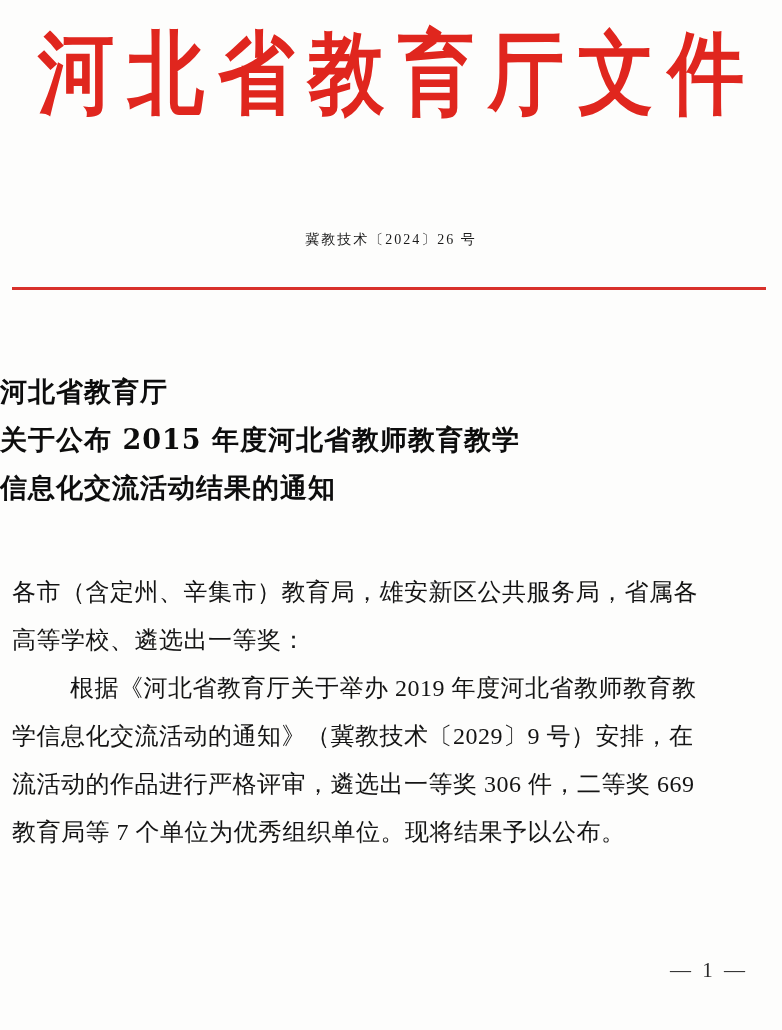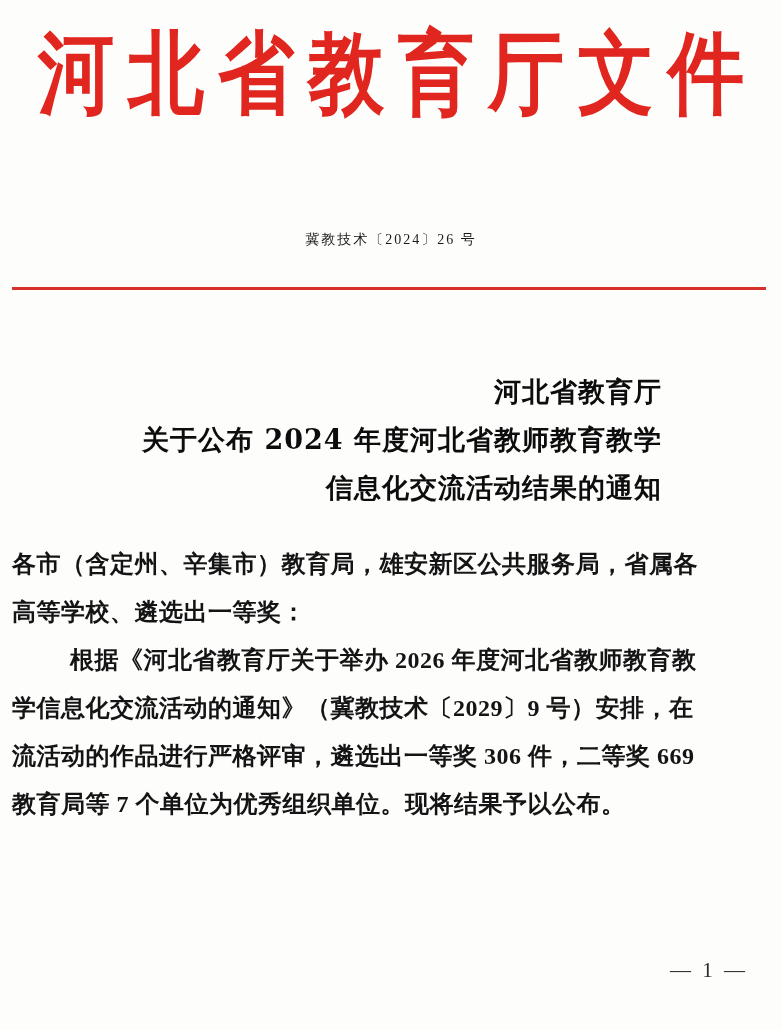--- a/index.html
+++ b/index.html
@@ -66,39 +66,38 @@
     height: 3px;
     background: #d8312b;
   }
 
   
   .title-block {
     position: absolute;
     top: 368px;
     left: 0;
     width: 662px;
-    text-align: right;
+    text-align: left;
   }
   .title-line {
     font-family: "DejaVu Serif", "Liberation Serif", serif;
     font-weight: 700;
     font-size: 27px;
     color: #0d0d0d;
     line-height: 48px;
     letter-spacing: 1px;
     white-space: nowrap;
   }
 
   
   .body-block {
     position: absolute;
-    top: 540px;
+    top: 568px;
     left: 12px;
     width: 758px;
-    font-weight: bold;
   }
   .body-line {
     font-size: 24px;
     line-height: 48px;
     color: #141414;
     letter-spacing: 0.5px;
     white-space: nowrap;
   }
   .body-line.indent {
     text-indent: 58px;
@@ -125,29 +124,29 @@
   <div class="masthead">
     <div class="masthead-title">河北省教育厅文件</div>
   </div>
 
   <div class="doc-number">冀教技术〔2024〕26 号</div>
 
   <div class="red-rule"></div>
 
   <div class="title-block">
     <div class="title-line">河北省教育厅</div>
-    <div class="title-line">关于公布 2024 年度河北省教师教育教学</div>
+    <div class="title-line">关于公布 2015 年度河北省教师教育教学</div>
     <div class="title-line">信息化交流活动结果的通知</div>
   </div>
 
   <div class="body-block">
     <div class="body-line">各市（含定州、辛集市）教育局，雄安新区公共服务局，省属各</div>
     <div class="body-line">高等学校、遴选出一等奖：</div>
 
-    <div class="body-line indent">根据《河北省教育厅关于举办 2026 年度河北省教师教育教</div>
+    <div class="body-line indent">根据《河北省教育厅关于举办 2019 年度河北省教师教育教</div>
     <div class="body-line">学信息化交流活动的通知》（冀教技术〔2029〕9 号）安排，在</div>
     <div class="body-line">流活动的作品进行严格评审，遴选出一等奖 306 件，二等奖 669</div>
     <div class="body-line">教育局等 7 个单位为优秀组织单位。现将结果予以公布。</div>
   </div>
 
   <div class="footer">— 1 —</div>
 
 </div>
 
 </body></html>

